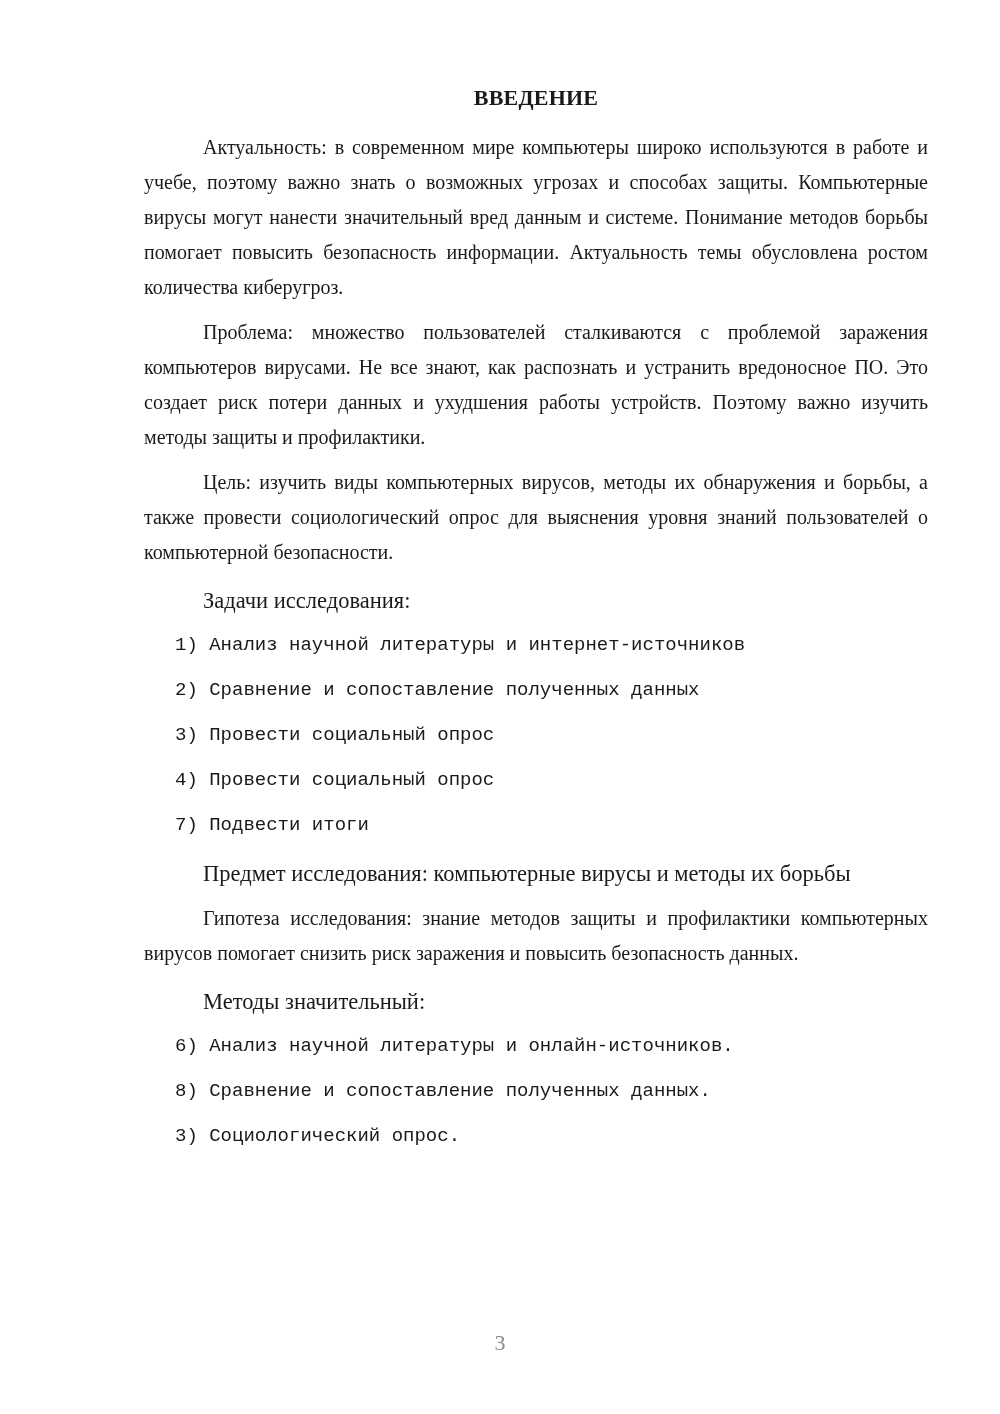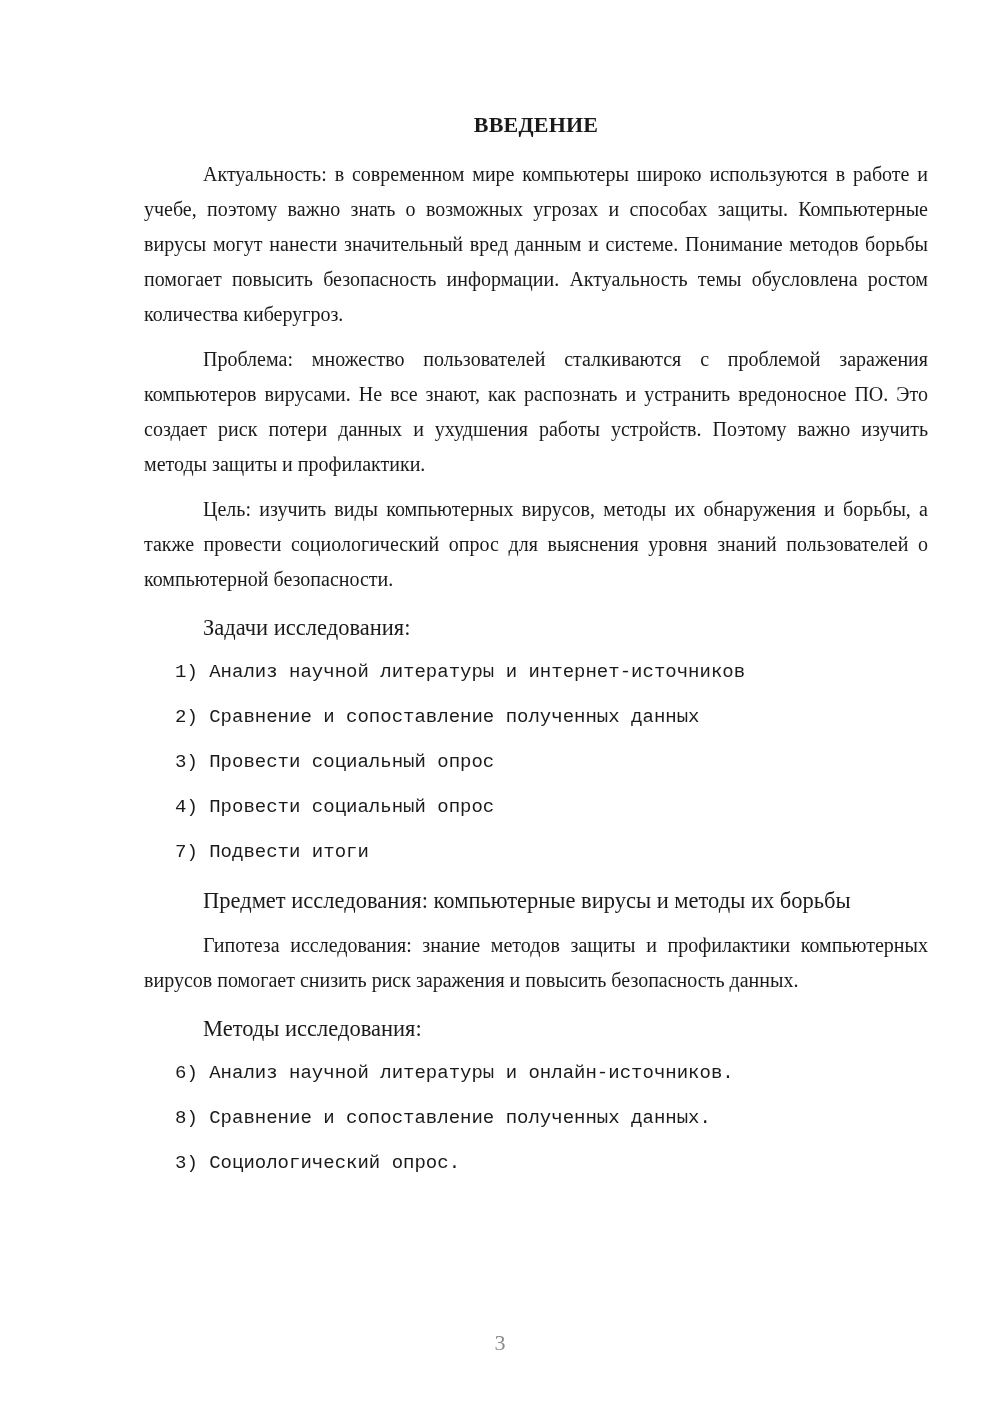--- a/index.html
+++ b/index.html
@@ -11,21 +11,21 @@
     width: 1000px;
     height: 1414px;
     position: relative;
     overflow: hidden;
     font-family: "Liberation Serif", "DejaVu Serif", serif;
     color: #1a1a1a;
   }
   .page {
     position: absolute;
     left: 144px;
-    top: 107px;
+    top: 80px;
     width: 784px;
   }
   .title {
     text-align: center;
     font-weight: bold;
     font-size: 22px;
     line-height: 36px;
     margin: 0 0 14px 0;
     letter-spacing: 0.2px;
   }
@@ -87,21 +87,21 @@
     <li class="list-item">3) Провести социальный опрос</li>
     <li class="list-item">4) Провести социальный опрос</li>
     <li class="list-item">7) Подвести итоги</li>
   </ul>
 
 
   <p class="line-single indent-label">Предмет исследования: компьютерные вирусы и методы их борьбы</p>
 
   <p class="para">Гипотеза исследования: знание методов защиты и профилактики компьютерных вирусов помогает снизить риск заражения и повысить безопасность данных.</p>
 
-  <p class="line-single indent-label">Методы исследования:</p>
+  <p class="line-single indent-label">Методы значительный:</p>
   <ul class="list">
     <li class="list-item">6) Анализ научной литературы и онлайн-источников.</li>
     <li class="list-item">8) Сравнение и сопоставление полученных данных.</li>
     <li class="list-item">3) Социологический опрос.</li>
   </ul>
 </div>
 
 <div class="page-number">3</div>
 
 </body></html>

